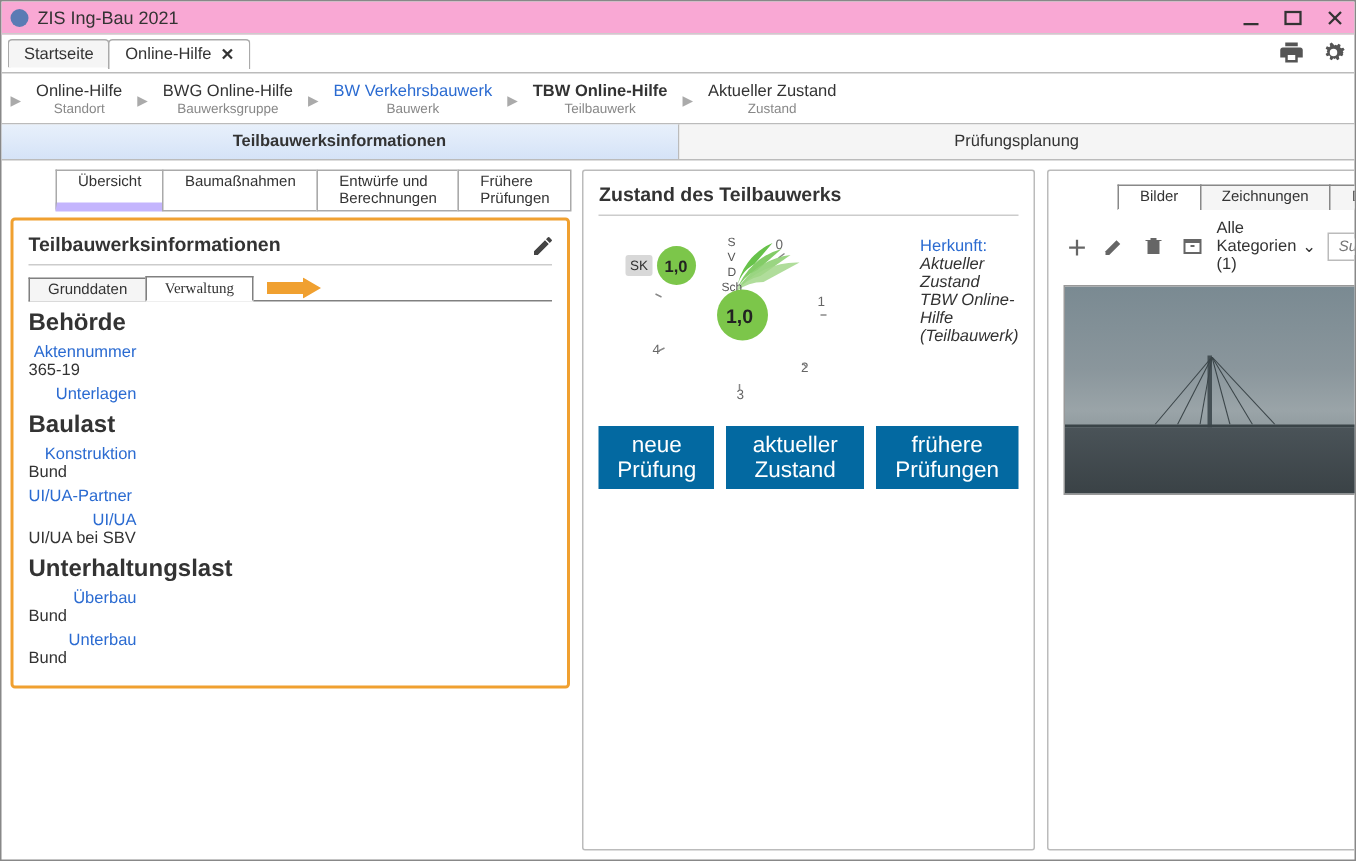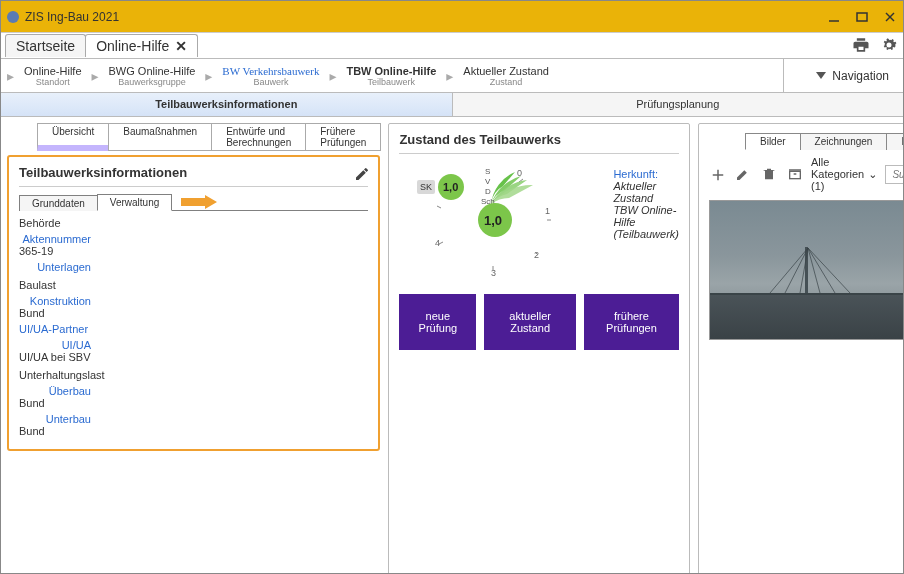--- a/index.html
+++ b/index.html
@@ -1,33 +1,33 @@
 <!DOCTYPE html>
 <html><head>
 <meta charset="utf-8">
 <style>
   * { box-sizing: border-box; margin: 0; padding: 0; }
   body { font-family: "Segoe UI", Arial, sans-serif; font-size: 12px; color: #333; background: #fff; width: 904px; height: 574px; overflow: hidden; border:1px solid #888;}
-  .titlebar { display:flex; align-items:center; justify-content:space-between; height:32px; border-bottom:1px solid #ccc; padding:0 6px; background:#eab308;}
+  .titlebar { display:flex; align-items:center; justify-content:space-between; height:22px; border-bottom:1px solid #ccc; padding:0 6px; background:#f9a8d4;}
   .titlebar-left { display:flex; align-items:center; gap:6px;}
   .titlebar-icon{width:12px;height:12px;border-radius:50%;background:#5b7bb4;display:inline-block;}
   .win-controls{display:flex;gap:14px;align-items:center;}
   .win-btn{width:14px;height:14px;display:flex;align-items:center;justify-content:center;cursor:pointer;}
   .doc-tabs{display:flex;align-items:center;height:26px;border-bottom:1px solid #bbb;padding-left:4px;position:relative;}
-  .doc-tab{border:1px solid #aaa;border-bottom:none;padding:3px 10px;margin-right:-1px;background:#f5f5f5;display:flex;align-items:flex-end;gap:6px;cursor:pointer;font-size:14px;border-radius:3px 3px 0 0;}
+  .doc-tab{border:1px solid #aaa;border-bottom:none;padding:3px 10px;margin-right:-1px;background:#f5f5f5;display:flex;align-items:flex-start;gap:6px;cursor:pointer;font-size:11px;border-radius:3px 3px 0 0;}
   .doc-tab.active{background:#fff;}
   .close-x{font-weight:bold;color:#333;}
   .doc-right{position:absolute;right:6px;top:2px;display:flex;gap:10px;align-items:center;}
   .gear,.printer{width:18px;height:18px;color:#555;cursor:pointer;}
   .breadcrumb-row{display:flex;align-items:stretch;border-bottom:1px solid #bbb;height:34px;}
   .breadcrumbs{display:flex;align-items:center;flex:1;padding-left:4px;}
   .bc-item{display:flex;flex-direction:column;align-items:center;padding:0 8px;font-size:11px;cursor:pointer;}
   .bc-item .bc-title{font-size:11px;}
   .bc-item .bc-sub{font-size:9px;color:#888;}
-  .bc-item.link .bc-title{color:#2b6bd1;font-family:Liberation Serif, serif;}
+  .bc-item.link .bc-title{color:#2b6bd1;}
   .bc-item.bold .bc-title{font-weight:bold;}
   .bc-sep{color:#aaa;padding:0 2px;font-size:14px;}
   .nav-panel{border-left:1px solid #bbb;display:flex;align-items:center;padding:0 14px;gap:6px;cursor:pointer;background:#fff;min-width:120px;justify-content:flex-end;}
   .nav-tri{width:0;height:0;border-left:5px solid transparent;border-right:5px solid transparent;border-top:7px solid #555;}
   .section-tabs{display:flex;border-bottom:1px solid #bbb;height:24px;}
   .section-tab{flex:1;text-align:center;line-height:23px;border-right:1px solid #bbb;font-size:11px;cursor:pointer;}
   .section-tab:last-child{border-right:none;}
   .section-tab.active{background:linear-gradient(#e8f0fb,#d5e3f7);font-weight:bold;}
   .section-tab.inactive{background:#f5f5f5;}
   .main-body{display:flex;height:calc(100% - 22px - 26px - 34px - 24px);padding:6px;gap:8px;}
@@ -35,34 +35,34 @@
   .right-col{flex:1;display:flex;flex-direction:row;gap:8px;}
   .sub-tabs-row{display:flex;gap:0;margin-bottom:4px;margin-left:30px;}
   .sub-tab{border:1px solid #aaa;padding:2px 14px;background:#fff;font-size:10px;margin-right:-1px;cursor:pointer;}
   .sub-tab.active{border-bottom:6px solid #c4b5fd;background:#fff;font-weight:normal;}
   .info-card{border:2px solid #f0a030;border-radius:3px;padding:8px 10px 10px 10px;flex-shrink:0;}
   .card-header{display:flex;justify-content:space-between;align-items:center;border-bottom:1px solid #ccc;padding-bottom:6px;margin-bottom:6px;}
   .card-header h3{font-size:13px;font-weight:bold;}
   .pencil{width:14px;height:14px;cursor:pointer;}
   .inner-tabs{display:flex;align-items:center;border-bottom:1px solid #808080;margin-bottom:6px;}
   .inner-tab{border:1px solid #808080;border-bottom:none;padding:2px 12px;font-size:10px;margin-right:-1px;cursor:pointer;background:#f5f5f5;position:relative;top:1px;}
-  .inner-tab.active{background:#fff;border-bottom:1px solid #fff;}
+  .inner-tab.active{background:#fff;border-bottom:1px solid #fff;font-family:Liberation Serif, serif;}
   .arrow-ind{display:inline-block;margin-left:10px;}
   .field-row{display:flex;font-size:11px;padding:2px 0;flex-direction:column;}
   .field-label-link{color:#2b6bd1;width:80px;text-align:right;padding-right:8px;cursor:pointer;}
-  .field-label-bold{font-weight:normal;font-size:11px;margin:4px 0 2px 0;}
+  .field-label-bold{font-weight:bold;font-size:16px;margin:4px 0 2px 0;}
   .field-val{color:#333;}
   .right-card{border:1px solid #bbb;border-radius:2px;padding:8px 10px;}
   .right-card .card-header{border-bottom:1px solid #ccc;}
   .zustand-body{display:flex;gap:14px;align-items:flex-start;padding:4px 0;}
   .gauge-wrap{position:relative;width:200px;height:120px;}
   .herkunft{font-size:11px;margin-top:4px;}
   .herkunft .lbl{color:#2b6bd1;}
   .btn-row{display:flex;gap:8px;justify-content:center;margin-top:6px;}
-  .gray-btn{background:#4c1d95;color:#fff;border:none;padding:16px 12px;font-size:11px;cursor:pointer;}
+  .gray-btn{background:#0369a1;color:#fff;border:none;padding:4px 12px;font-size:15px;cursor:pointer;}
   .ansichten-card{flex:1;display:flex;flex-direction:column;min-height:0;}
   .ansichten-header{display:flex;justify-content:space-between;align-items:center;border-bottom:1px solid #ccc;padding-bottom:6px;margin-bottom:4px;}
   .popout{width:14px;height:14px;cursor:pointer;}
   .ansichten-tabs{display:flex;border-bottom:1px solid #888;margin-left:36px;}
   .ans-tab{border:1px solid #888;border-bottom:none;padding:2px 14px;font-size:10px;margin-right:-1px;cursor:pointer;background:#f5f5f5;position:relative;top:1px;}
   .ans-tab.active{background:#fff;border-bottom:1px solid #fff;}
   .ans-toolbar{display:flex;align-items:center;gap:8px;padding:6px 0;justify-content:space-between;}
   .ans-tools-left{display:flex;gap:10px;align-items:center;}
   .tool-icon{width:16px;height:16px;color:#666;cursor:pointer;}
   .kat-select{font-size:11px;display:flex;align-items:center;gap:4px;cursor:pointer;}
@@ -146,24 +146,20 @@
     <div class="bc-item bold">
         <span class="bc-title">TBW Online-Hilfe</span>
         <span class="bc-sub">Teilbauwerk</span>
       </div>
     <span class="bc-sep">▸</span>
     <div class="bc-item">
         <span class="bc-title">Aktueller Zustand</span>
         <span class="bc-sub">Zustand</span>
       </div>
   </div>
-  <div class="nav-panel">
-    <div class="nav-tri"></div>
-    <span>Navigation</span>
-  </div>
 </div>
 
 <div class="section-tabs">
   <div class="section-tab active">Teilbauwerksinformationen</div>
   <div class="section-tab inactive">Prüfungsplanung</div>
 </div>
 
 <div class="main-body">
 
   <div class="left-col">

